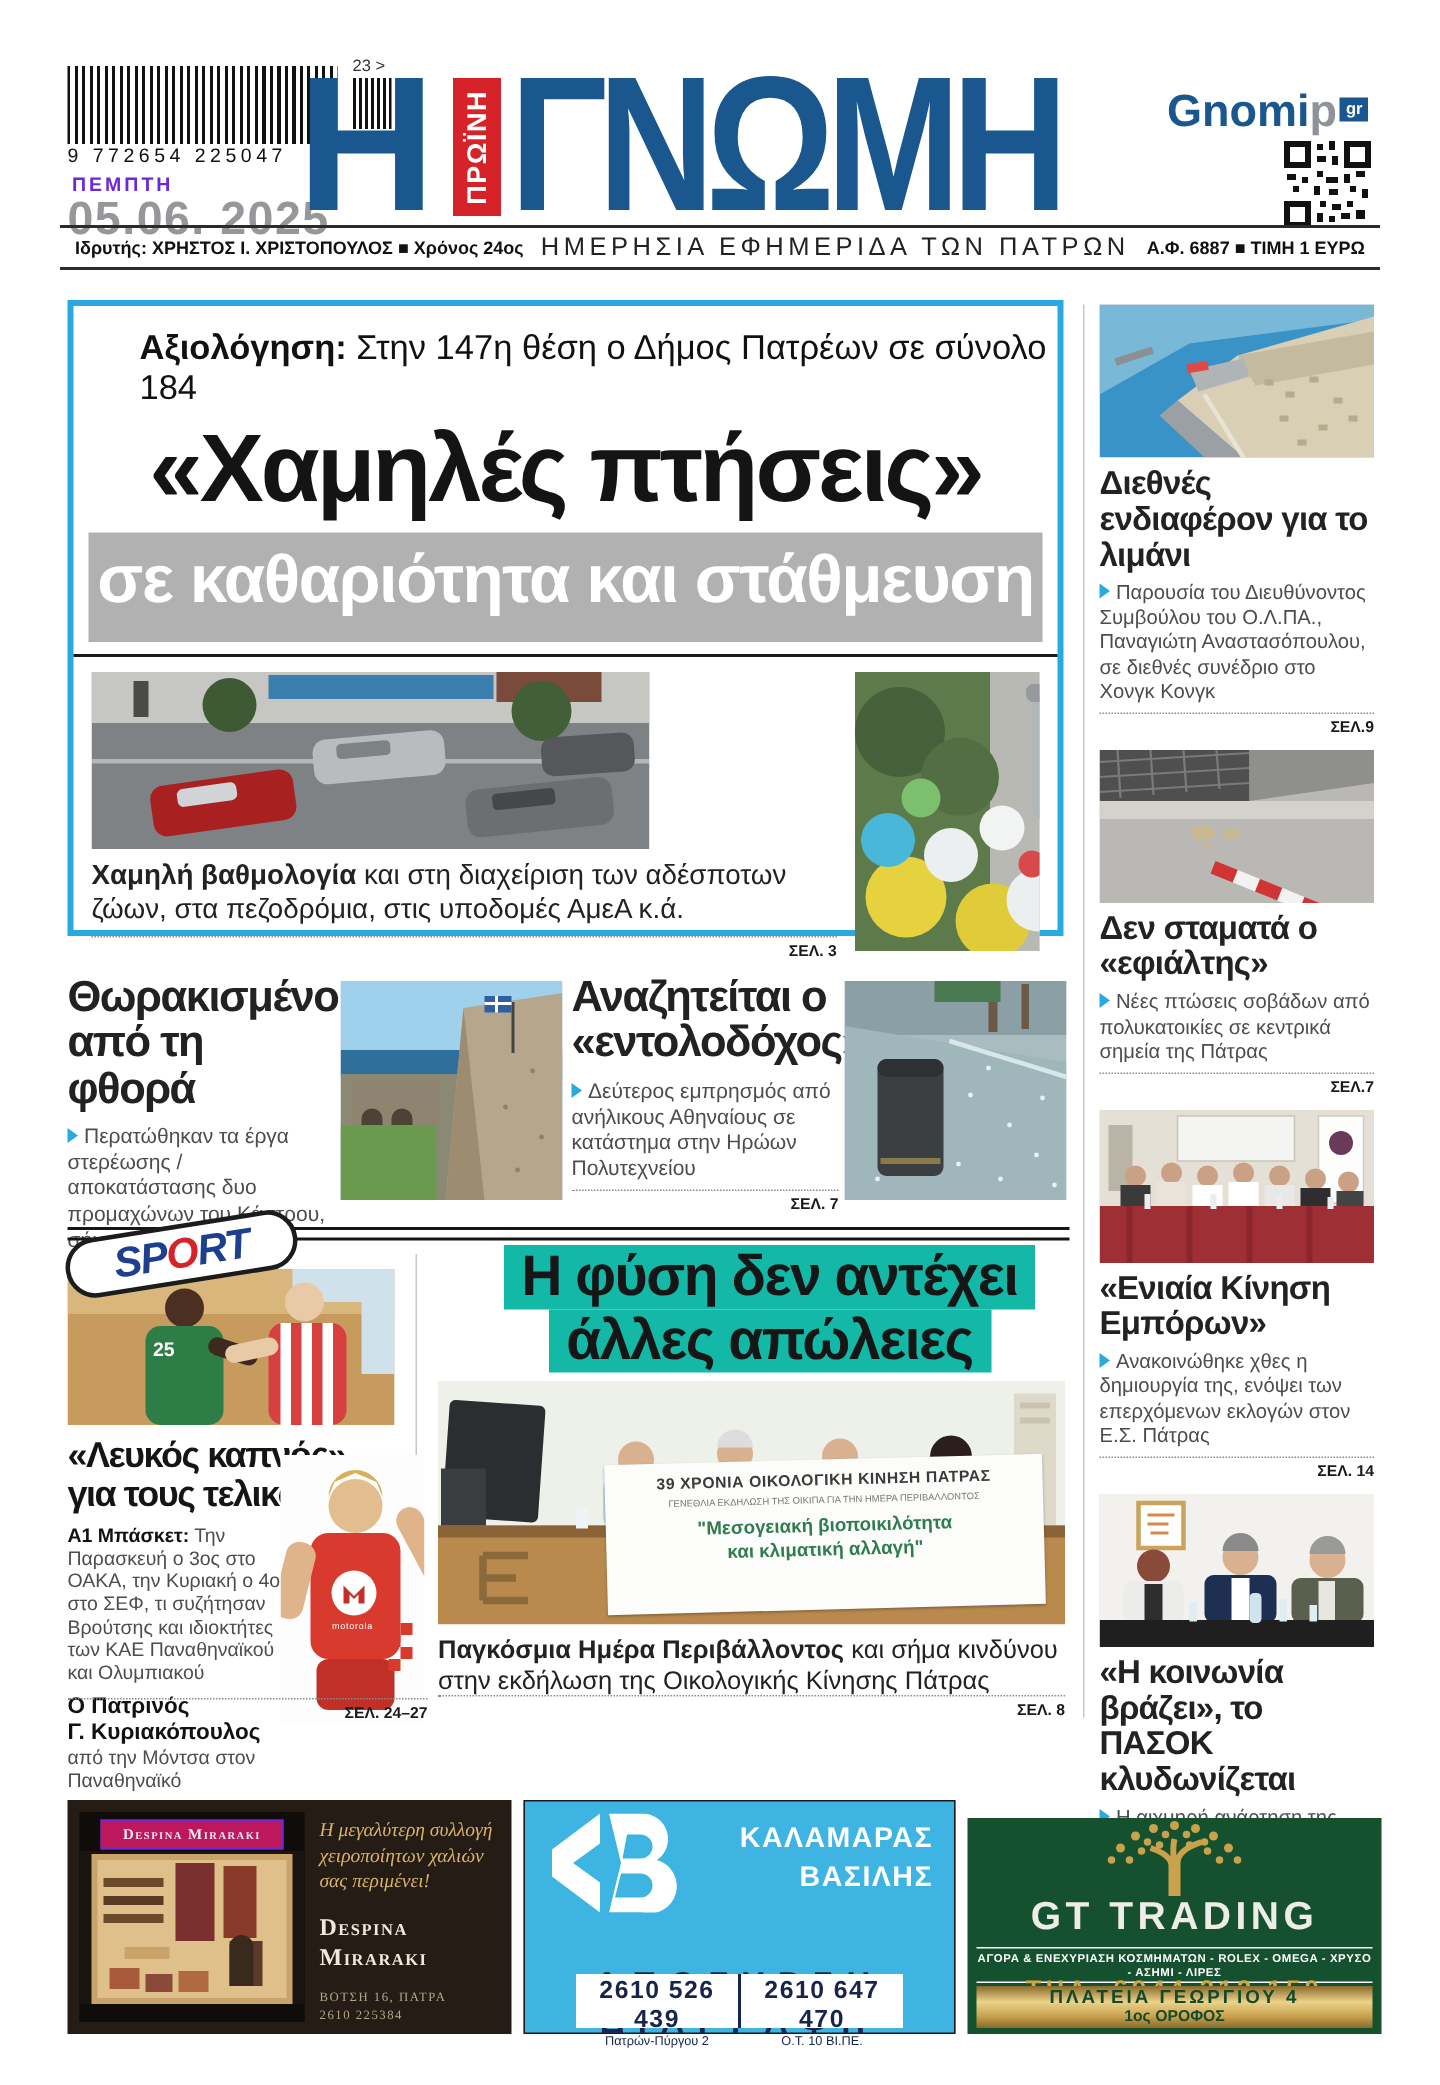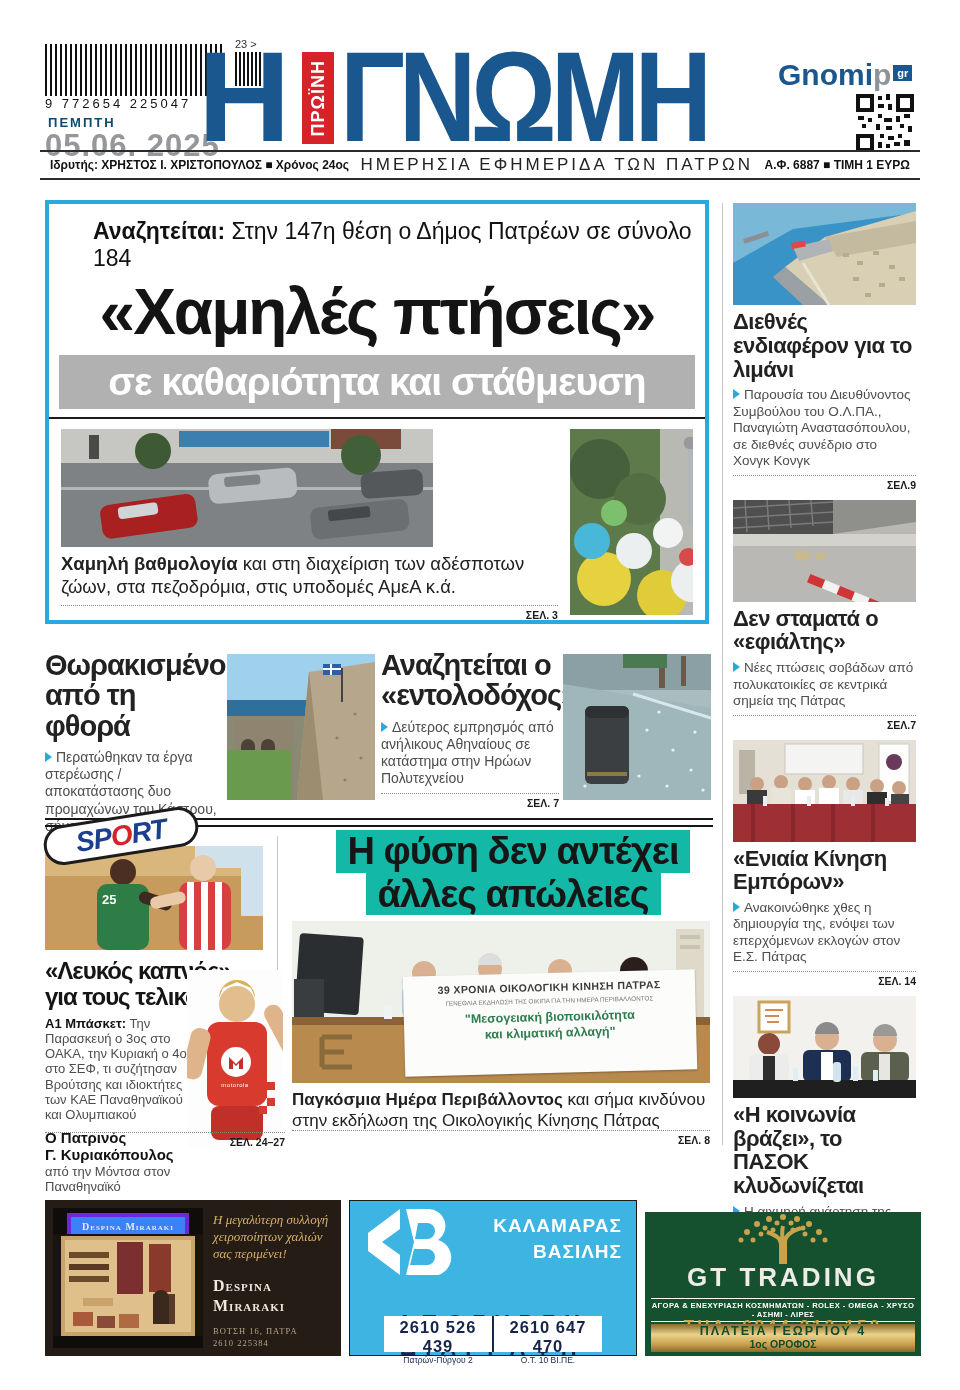--- a/index.html
+++ b/index.html
@@ -9,21 +9,21 @@
 
   
   .bc-area{left:45px;top:40px;width:240px;height:70px;}
   .bc-bars{position:absolute;left:0;top:4px;width:180px;height:52px;
     background:repeating-linear-gradient(90deg,#111 0 2px,#fff 2px 5px),
                repeating-linear-gradient(90deg,#111 0 1px,#fff0 1px 7px);}
   .bc-num{position:absolute;left:0;top:56px;width:180px;font-size:13px;letter-spacing:3px;color:#111;background:#fff;}
   .bc-addon-txt{position:absolute;left:190px;top:-2px;font-size:11px;color:#333;}
   .bc-addon{position:absolute;left:190px;top:12px;width:26px;height:34px;
     background:repeating-linear-gradient(90deg,#111 0 2px,#fff 2px 4px);}
-  .day{left:48px;top:115px;font-size:13px;color:#0c4a6e;letter-spacing:2px;font-weight:700;}
+  .day{left:48px;top:115px;font-size:13px;color:#6d28d9;letter-spacing:2px;font-weight:700;}
   .date{left:45px;top:128px;font-size:31px;color:#95979a;font-weight:800;letter-spacing:1px;}
 
   .mast-h{left:198px;top:46px;font-size:128px;line-height:102px;font-weight:800;color:#1a578f;}
   .mast-red{left:302px;top:52px;width:32px;height:92px;background:#d6232a;display:flex;align-items:center;justify-content:center;}
   .mast-red span{writing-mode:vertical-rl;transform:rotate(180deg);font-size:18px;font-weight:800;color:#fff;letter-spacing:1px;}
   .mast-main{left:340px;top:46px;font-size:128px;line-height:102px;font-weight:800;color:#1a578f;
              letter-spacing:-7px;transform:scaleX(.84);transform-origin:left top;white-space:nowrap;}
   .gnomip{left:778px;top:58px;font-size:30px;font-weight:800;white-space:nowrap;}
   .gn-blue{color:#1a578f;} .gn-gray{color:#8d9399;}
   .gn-box{background:#1a578f;color:#fff;font-size:11px;font-weight:700;padding:2px 4px;margin-left:2px;vertical-align:8px;}
@@ -41,21 +41,21 @@
        border-top:5px solid transparent;border-bottom:5px solid transparent;margin-right:4px;}
   .body-txt{font-size:14px;line-height:1.22;color:#4d4d4d;}
   .vline{background:#c7c7c7;width:1px;}
 
   
   .mainbox{left:45px;top:200px;width:664px;height:424px;border:4px solid #2aa9e1;box-sizing:border-box;background:#fff;}
   .kicker{margin:14px 0 0 44px;font-size:23px;color:#111;}
   .kicker b{font-weight:800;}
   .headline1{text-align:center;font-size:64px;font-weight:800;letter-spacing:-2px;line-height:1.02;margin-top:8px;color:#141414;}
   .band{margin:10px 10px 0;background:#b1b1b1;color:#fff;text-align:center;
-        font-size:39px;font-weight:800;letter-spacing:-1px;padding:5px 0 5px;}
+        font-size:45px;font-weight:800;letter-spacing:-1px;padding:5px 0 16px;}
   .thinrule{border-top:2px solid #1a1a1a;margin:8px 0 0;}
   .mb-photos{display:flex;gap:12px;padding:10px 12px 0;align-items:flex-start;}
   .mb-left{width:372;}
   .mb-caption{margin-top:6px;font-size:18.5px;line-height:1.22;color:#222;}
   .mb-caption b{font-weight:800;}
   .mb-left .pageref{margin-top:7px;}
   .ph{position:relative;overflow:hidden;background:#ddd;}
 
   
   .midrow{left:45px;top:650px;width:666px;height:164px;}
@@ -102,21 +102,21 @@
   .sb-art{margin-bottom:9px;}
   .sb-art .ph{width:183px;height:102px;}
   .sb-art h2{margin:5px 0 0;font-size:22px;font-weight:800;letter-spacing:-.5px;line-height:1.08;color:#222;}
   .sb-art .body-txt{margin-top:6px;font-size:13.5px;}
   .sb-art .pageref{margin-top:5px;}
 
   
   .ads{left:45px;top:1200px;width:875px;height:158px;}
   .ad1{position:absolute;left:0;top:0;width:296px;height:156px;background:#241c15;display:flex;padding:8px;box-sizing:border-box;}
   .storefront{width:150px;position:relative;background:#0f0c0a;flex:none;}
-  .sf-sign{position:absolute;left:14px;top:5px;right:14px;height:18px;background:#3b82f6;border:4px solid #6d28d9;
+  .sf-sign{position:absolute;left:14px;top:5px;right:14px;height:18px;background:#be185d;border:1px solid #6d28d9;
            color:#e9e9f2;display:flex;align-items:center;justify-content:center;
            font-family:"Liberation Serif",serif;font-variant:small-caps;font-weight:700;font-size:10px;letter-spacing:1px;}
   .ad1-right{flex:1;padding:4px 2px 0 10px;font-family:"Liberation Serif",serif;}
   .ad1-promo{font-size:13px;line-height:1.3;font-style:italic;color:#d9b26a;}
   .ad1-brand{margin-top:13px;color:#efe9dc;font-variant:small-caps;font-weight:700;font-size:16px;letter-spacing:1px;line-height:1.25;}
   .ad1-addr{margin-top:9px;font-size:8.5px;color:#b5a58a;letter-spacing:1px;line-height:1.5;}
 
   .ad2{position:absolute;left:304px;top:0;width:288px;height:156px;background:#3eb4e2;border:1px solid #1b1b1b;box-sizing:border-box;}
   .kb-logo{position:absolute;left:16px;top:8px;width:96px;height:66px;}
   .ad2-name{position:absolute;right:14px;top:12px;text-align:right;color:#fff;font-size:19px;font-weight:800;letter-spacing:1px;line-height:1.35;}
@@ -200,21 +200,21 @@
     <span class="strap-left">Ιδρυτής: ΧΡΗΣΤΟΣ Ι. ΧΡΙΣΤΟΠΟΥΛΟΣ  ■  Χρόνος 24ος</span>
     <span class="strap-center">ΗΜΕΡΗΣΙΑ ΕΦΗΜΕΡΙΔΑ ΤΩΝ ΠΑΤΡΩΝ</span>
     <span class="strap-right">Α.Φ. 6887  ■  ΤΙΜΗ 1 ΕΥΡΩ</span>
   </div>
 
   <div class="abs vline" style="left:722px;top:203px;height:942px;"></div>
   <div class="abs vline" style="left:277px;top:836px;height:300px;"></div>
 
   <div class="abs mainbox">
     <div class="kicker">
-      <b>Αναζητείται:</b><span> Στην 147η θέση ο Δήμος Πατρέων σε σύνολο 184</span>
+      <b>Αξιολόγηση:</b><span> Στην 147η θέση ο Δήμος Πατρέων σε σύνολο 184</span>
     </div>
     <div class="headline1">«Χαμηλές πτήσεις»</div>
     <div class="band">σε καθαριότητα και στάθμευση</div>
     <div class="thinrule"></div>
     <div class="mb-photos">
       <div class="mb-left">
         <div class="ph" style="width:372px;height:118px;">
           <svg width="372" height="118" viewBox="0 0 372 118" preserveAspectRatio="none">
             <rect width="372" height="118" fill="#7f8284"></rect>
             <rect width="372" height="34" fill="#c6c6c2"></rect>

